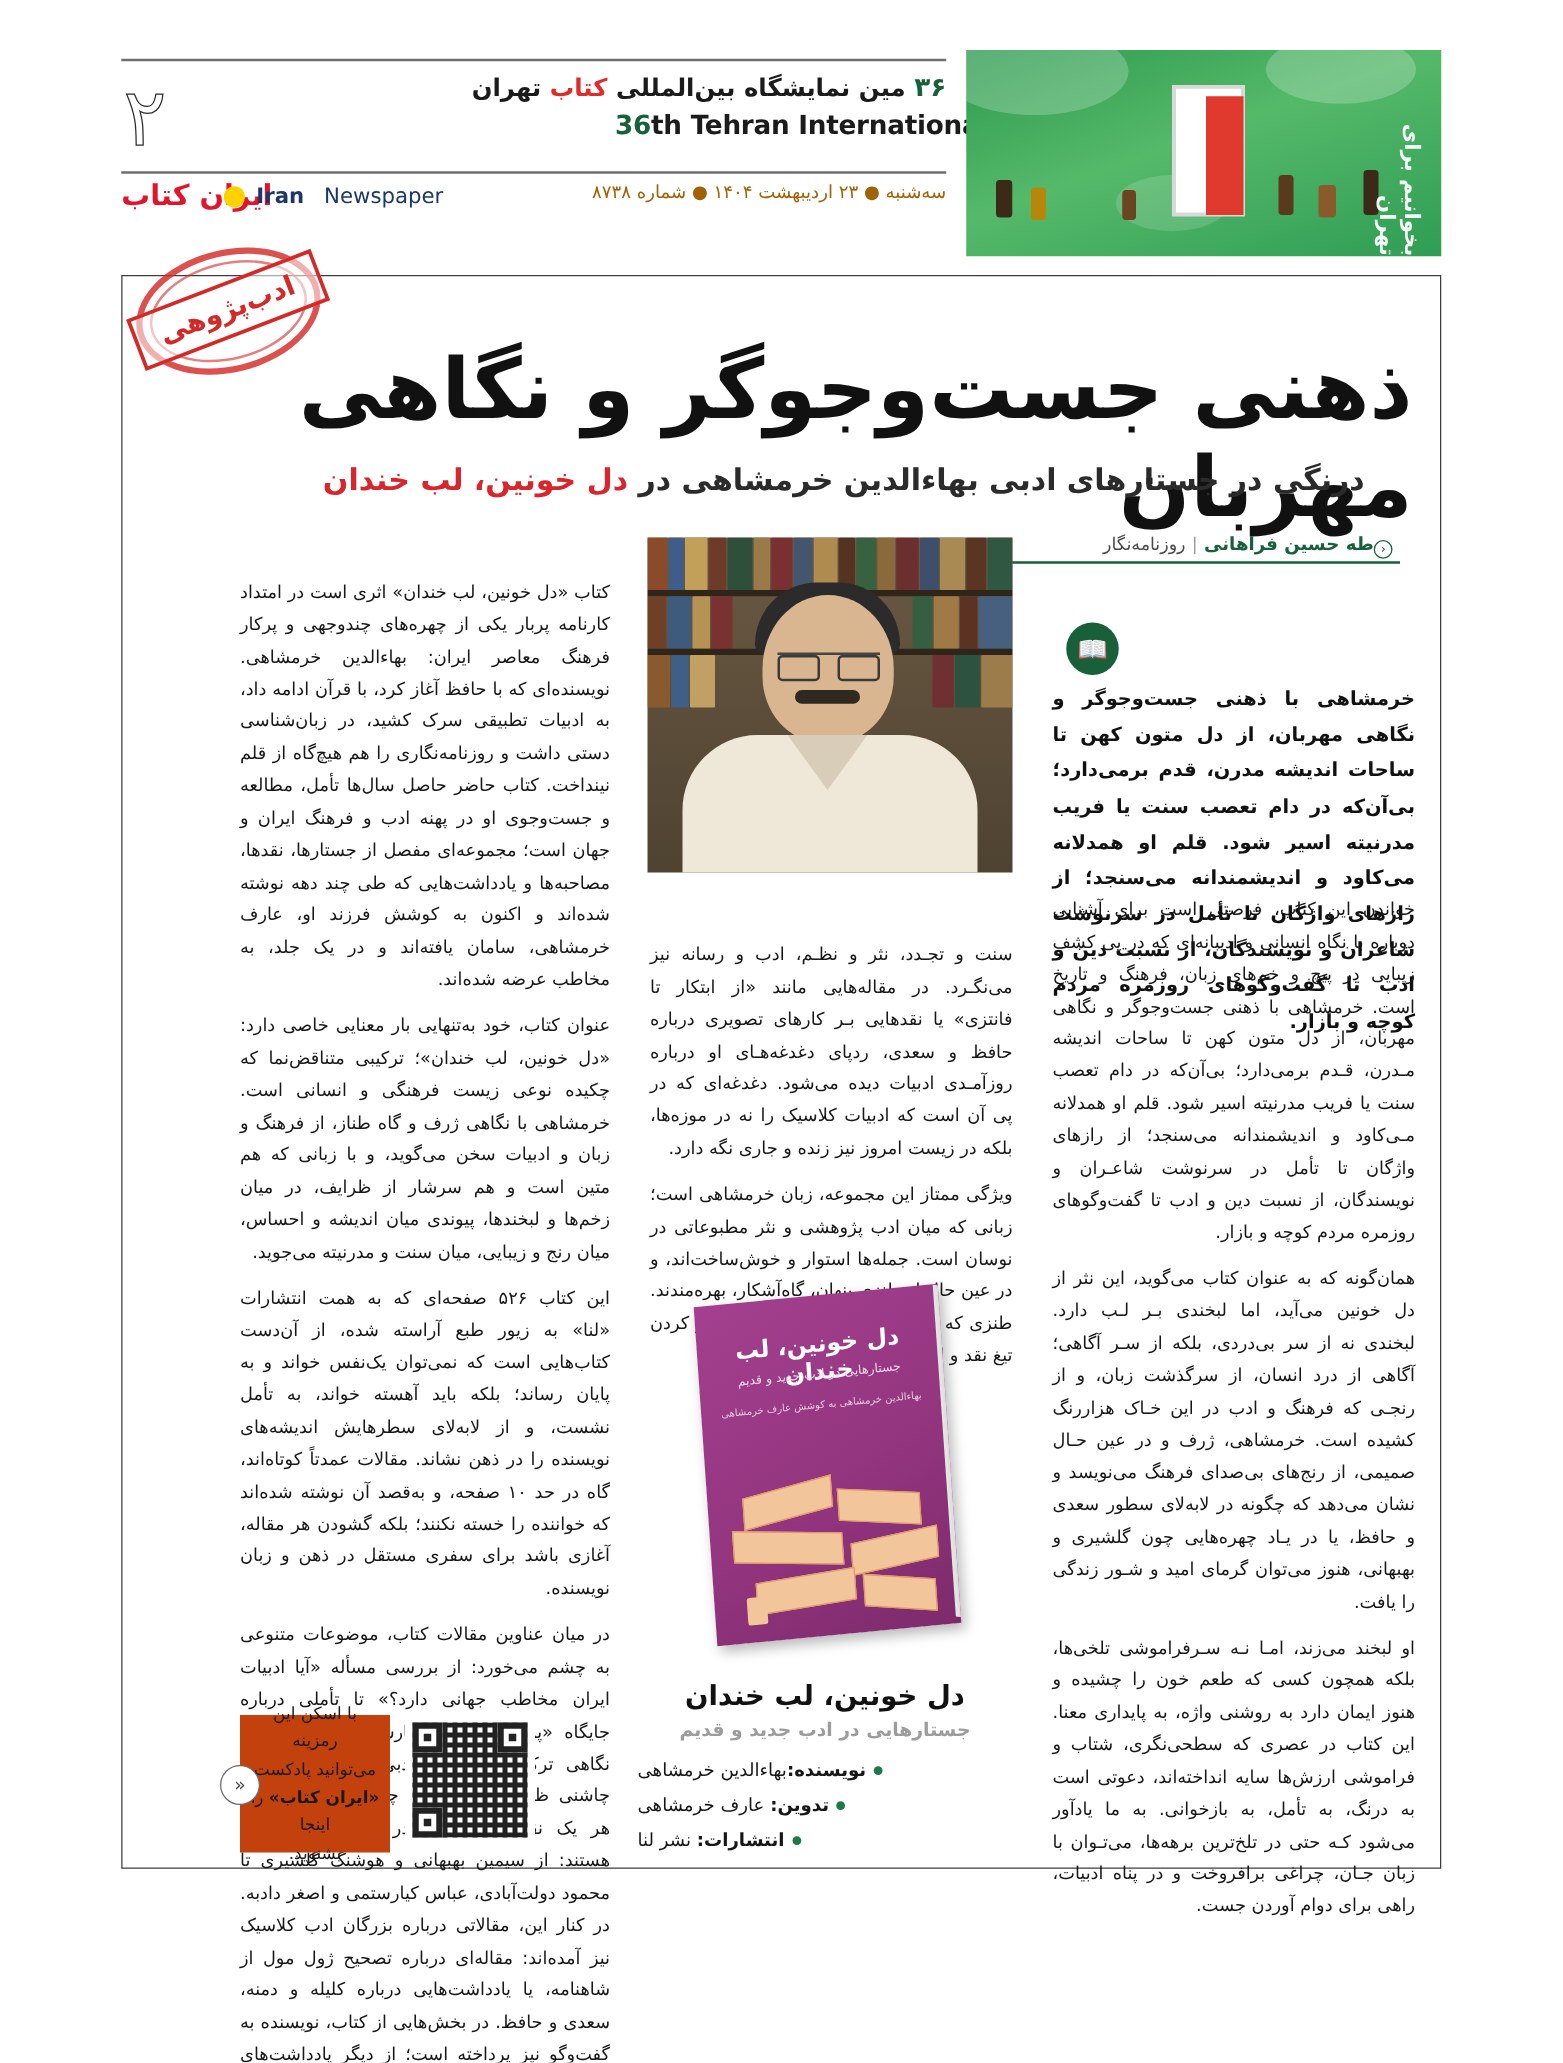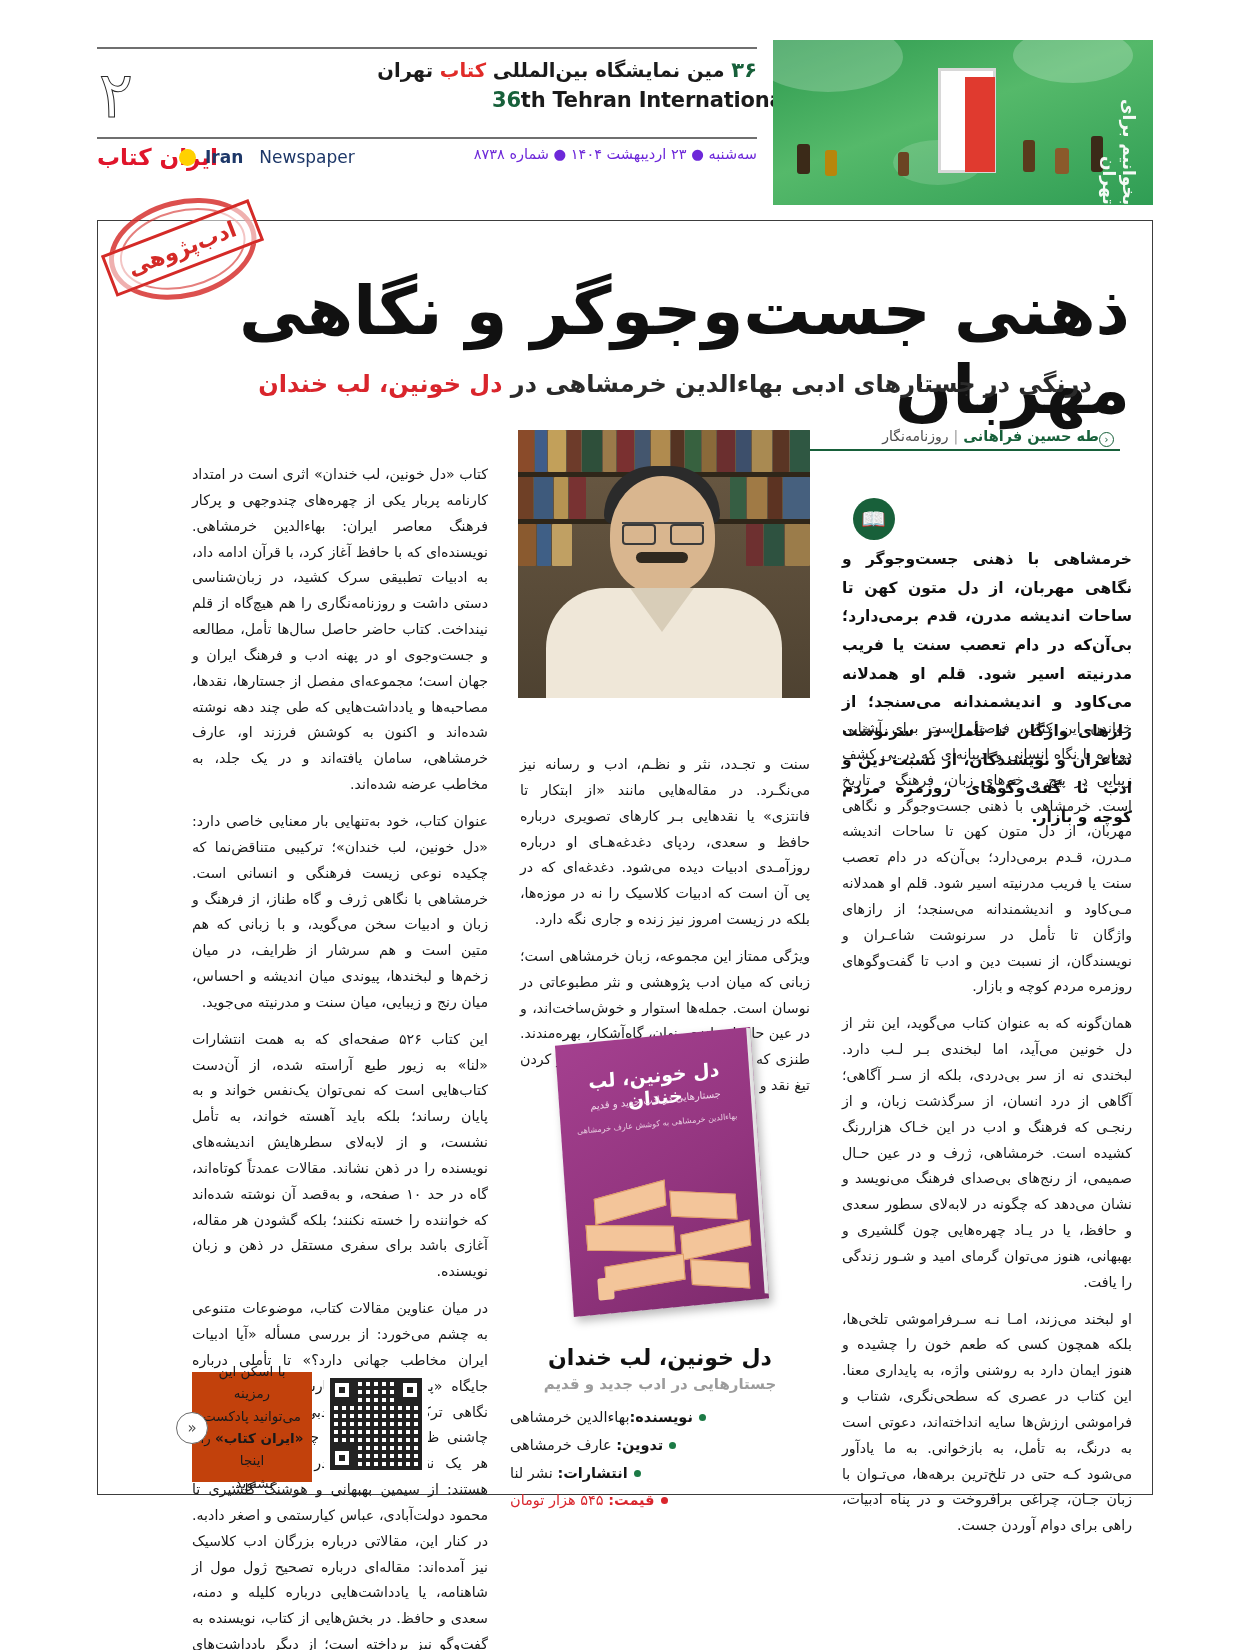--- a/index.html
+++ b/index.html
@@ -65,21 +65,21 @@
   .logo-en {
     position:absolute; left:108px; top:7px;
     direction:ltr; font-size:17px; color:#1d3768; white-space:nowrap;
   }
   .logo-en b { font-weight:800; }
   .logo-en span { font-weight:400;padding-left:16px; }
 
   .dateline {
     position:absolute; right:493px; top:146px; width:265px;
     text-align:right; direction:rtl;
-    font-size:14.5px; color:#6d28d9; white-space:nowrap;
+    font-size:14.5px; color:#a16207; white-space:nowrap;
   }
 
   
   .banner {
     position:absolute; left:773px; top:40px; width:380px; height:165px;
     background:linear-gradient(160deg,#2e9a4f 0%, #55b96a 45%, #2f9d54 100%);
     overflow:hidden;
   }
   .banner .cloud {
     position:absolute; border-radius:50%; background:rgba(255,255,255,.22);
@@ -510,23 +510,20 @@
   <ul class="meta">
     <li>
       <span class="bullet"></span><span class="k">نویسنده:</span><span>بهاءالدین خرمشاهی</span>
     </li>
     <li>
       <span class="bullet"></span><span class="k">تدوین:</span> <span>عارف خرمشاهی</span>
     </li>
     <li>
       <span class="bullet"></span><span class="k">انتشارات:</span> <span>نشر لنا</span>
     </li>
-    <li class="price">
-      <span class="bullet"></span><span class="k">قیمت:</span> <span>۵۴۵ هزار تومان</span>
-    </li>
   </ul>
 
   <div class="qr-box">
     <div class="qr">
       <div class="qr-img">
         <div class="qr-eye e1">
             <i></i>
           </div>
         <div class="qr-eye e2">
             <i></i>

